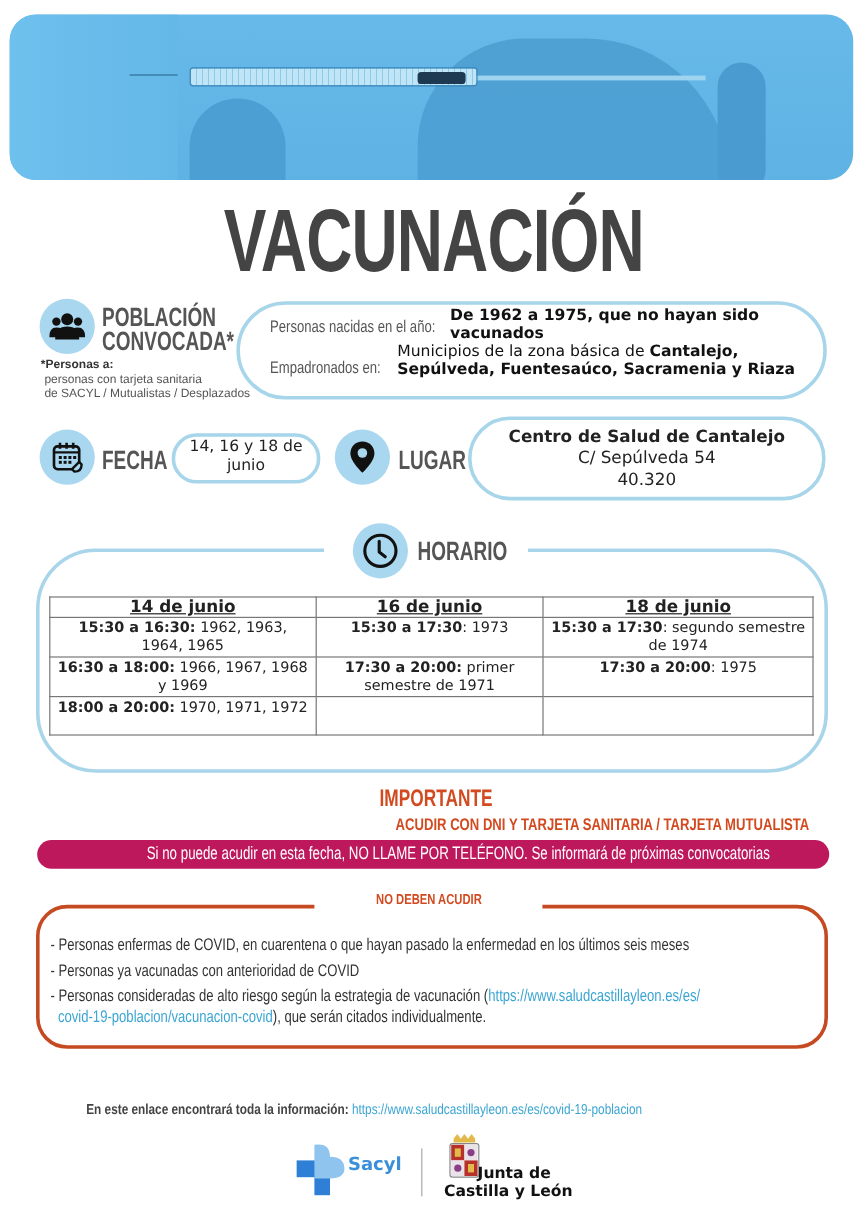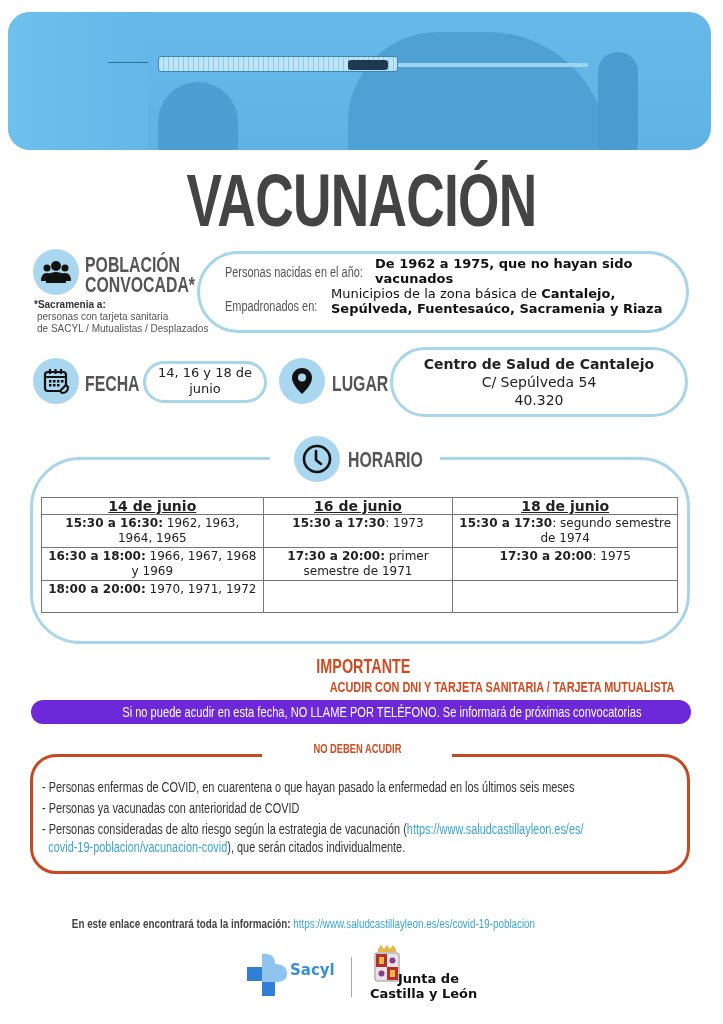--- a/index.html
+++ b/index.html
@@ -70,21 +70,21 @@
   col.c1 { width: 222px; } col.c2 { width: 190px; } col.c3 { width: 225px; }
 
   
   .imp-title { position: absolute; left: 2px; top: 655px; width: 723px; text-align: center; color: #d24a1f;
     font-size: 20px; font-weight: 700; }
   .imp-title span { display: inline-block; transform: scaleX(0.72); }
   .imp-sub { position: absolute; left: 0; top: 679px; width: 723px; text-align: right; color: #d24a1f;
     font-size: 14px; font-weight: 700; }
   .imp-sub span { display: inline-block; transform: scaleX(0.78); white-space: nowrap; }
   .imp-bar { position: absolute; left: 31px; top: 700px; width: 660px; height: 24px; border-radius: 12px;
-    background: #6d28d9; color: #fff; text-align: center; font-size: 15px; line-height: 24px; overflow: hidden; }
+    background: #be185d; color: #fff; text-align: center; font-size: 15px; line-height: 24px; overflow: hidden; }
   .imp-bar span { display: inline-block; transform: scaleX(0.74); white-space: nowrap; }
 
   
   .no-box { position: absolute; left: 30px; top: 754px; width: 660px; height: 120px;
     border: 3px solid #c54a22; border-radius: 26px; }
   .no-head-bg { position: absolute; left: 262px; top: 740px; width: 190px; height: 28px; background: #fff; }
   .no-title { position: absolute; left: 262px; top: 742px; width: 190px; text-align: center; color: #d24a1f; font-size: 12px; font-weight: 700; }
   .no-title span { display: inline-block; transform: scaleX(0.78); white-space: nowrap; }
   .no-list { position: absolute; left: 42px; top: 778px; width: 640px; list-style: none; font-size: 14px; color: #333; line-height: 18px; }
   .no-list li { transform: scaleX(0.78); transform-origin: left center; width: 820px; margin-bottom: 3px; }
@@ -124,21 +124,21 @@
     <circle cx="6" cy="9" r="3.5" fill="#111"></circle>
     <circle cx="24" cy="9" r="3.5" fill="#111"></circle>
     <path d="M5 24 Q5 13 15 13 Q25 13 25 24 Z" fill="#111"></path>
     <path d="M0 22 Q0 14 6 14 Q9 14 10 15 Q6 18 6 22 Z" fill="#111"></path>
     <path d="M30 22 Q30 14 24 14 Q21 14 20 15 Q24 18 24 22 Z" fill="#111"></path>
   </svg>
 </div>
 <div class="section-label" style="left:85px; top:254px;">POBLACIÓN</div>
 <div class="section-label" style="left:85px; top:274px;">CONVOCADA*</div>
 <div class="poblacion-note">
-  <div class="hd">*Sacramenia a:</div>
+  <div class="hd">*Personas a:</div>
   <div style="padding-left:3px">personas con tarjeta sanitaria</div>
   <div style="padding-left:3px">de SACYL / Mutualistas / Desplazados</div>
 </div>
 
 <div class="pill" style="left:197px; top:251px; width:492px; height:82px; border-radius:42px;"></div>
 <div class="pob-lbl" style="left:225px; top:264px;">Personas nacidas en el año:</div>
 <div class="pob-val" style="left:375px; top:256px; width:300px; font-weight:700;">De 1962 a 1975, que no hayan sido vacunados</div>
 <div class="pob-lbl" style="left:225px; top:298px;">Empadronados en:</div>
 <div class="pob-val" style="left:331px; top:286px; width:335px;"><span>Municipios de la zona básica de </span><b>Cantalejo, Sepúlveda, Fuentesaúco, Sacramenia y Riaza</b></div>
 

